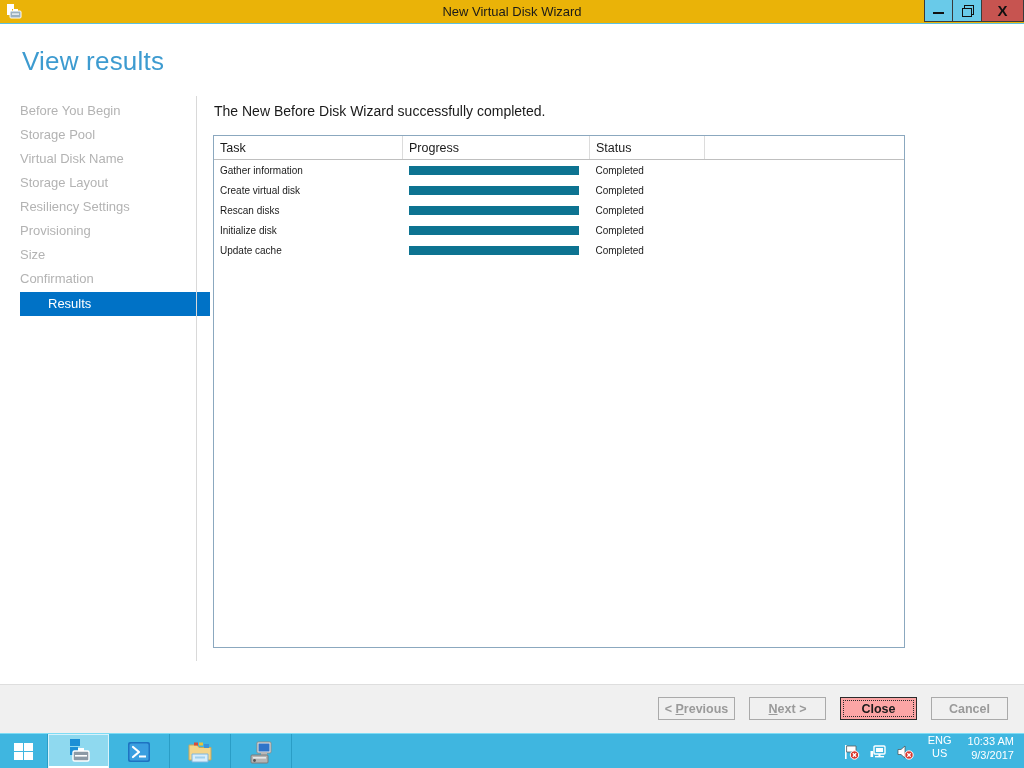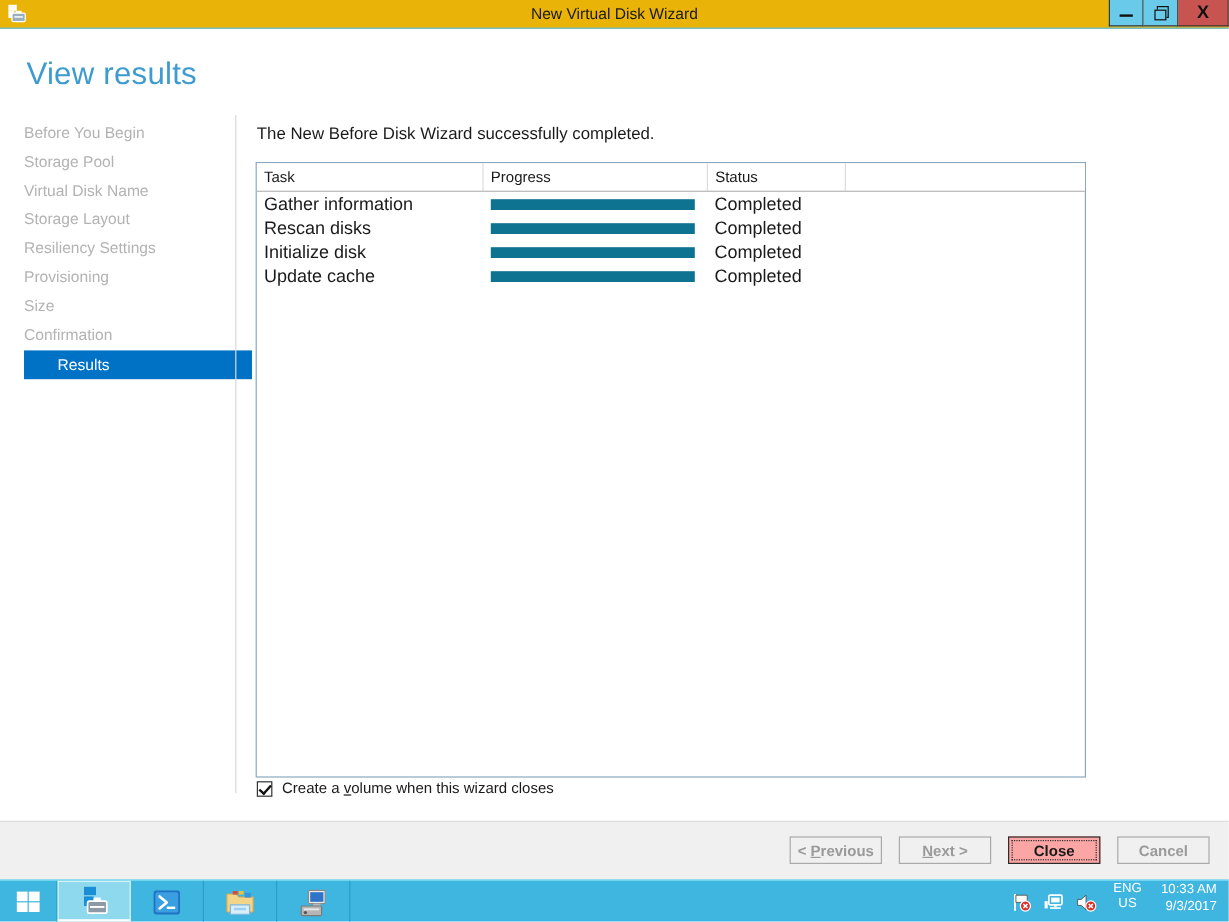--- a/index.html
+++ b/index.html
@@ -162,21 +162,21 @@
     color: #1a1a1a;
     height: 23px;
     padding: 0 0 0 6px;
     border-right: 1px solid #dcdcdc;
     border-bottom: 1px solid #bfbfbf;
     background: #ffffff;
     font-family: "Liberation Sans", sans-serif;
   }
   .tbl th:last-child { border-right: none; }
   .tbl td {
-    font-size: 15px;
+    font-size: 10px;
     color: #1a1a1a;
     height: 20px;
     padding: 0 0 0 6px;
     vertical-align: middle;
     font-family: "Liberation Sans", sans-serif;
   }
   .col-task { width: 182px; }
   .col-prog { width: 180px; }
   .col-stat { width: 108px; }
   .col-extra { width: 248px; }
@@ -371,20 +371,30 @@
         <tr>
           <th class="col-task">Task</th>
           <th class="col-prog">Progress</th>
           <th class="col-stat">Status</th>
           <th class="col-extra"></th>
         </tr>
       </thead>
       <tbody id="tbody">
           <tr>
             <td class="col-task">Gather information</td>
+            <td class="col-prog">
+              <div class="progress-track">
+                <div class="progress-fill" style="width: 100%;"></div>
+              </div>
+            </td>
+            <td class="col-stat">Completed</td>
+            <td class="col-extra"></td>
+          </tr>
+          <tr>
+            <td class="col-task">Create virtual disk</td>
             <td class="col-prog">
               <div class="progress-track">
                 <div class="progress-fill" style="width: 100%;"></div>
               </div>
             </td>
             <td class="col-stat">Completed</td>
             <td class="col-extra"></td>
           </tr>
           <tr>
             <td class="col-task">Rescan disks</td>
@@ -413,26 +423,20 @@
                 <div class="progress-fill" style="width: 100%;"></div>
               </div>
             </td>
             <td class="col-stat">Completed</td>
             <td class="col-extra"></td>
           </tr>
         </tbody>
     </table>
   </div>
 
-  <div class="footer-check">
-    <div class="chk checked"></div>
-    <span>
-      <span>Create a </span><span class="accel">v</span><span>olume when this wizard closes</span>
-    </span>
-  </div>
 
   <div class="btnbar">
     <div class="btnbar-inner" id="btnbar">
         <div class="wbtn">
           <span>&lt; <span class="accel">P</span>revious</span>
         </div>
         <div class="wbtn">
           <span><span class="accel">N</span>ext &gt;</span>
         </div>
         <div class="wbtn enabled default-btn">

